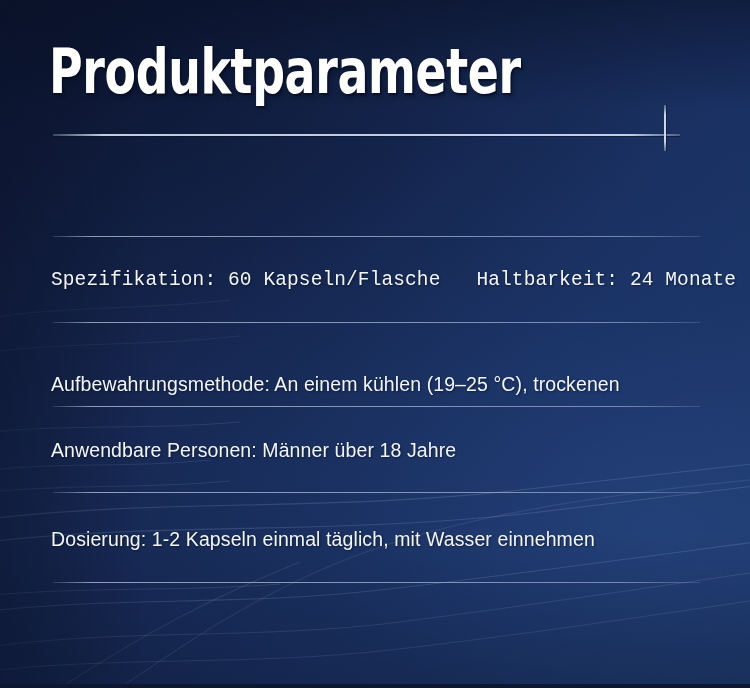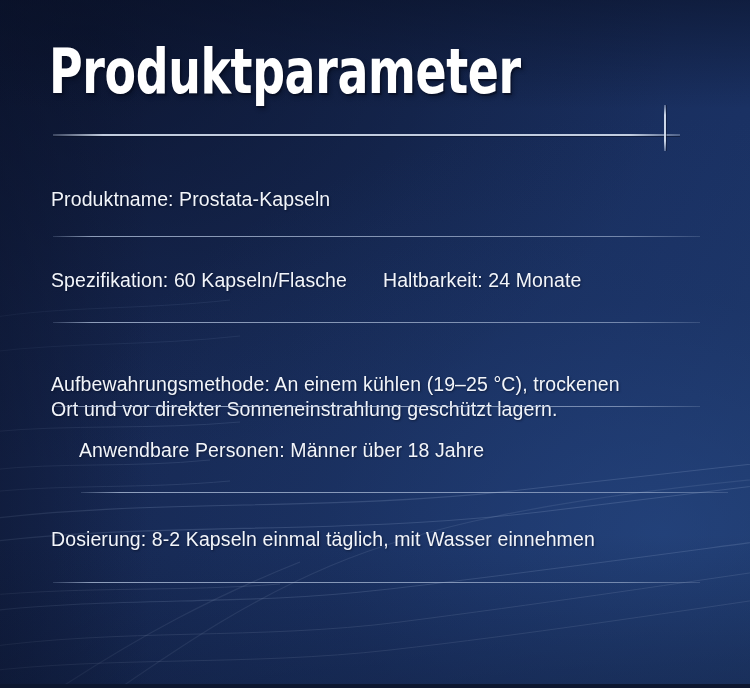--- a/index.html
+++ b/index.html
@@ -99,23 +99,23 @@
     letter-spacing: 0.1px;
     text-shadow: 1px 1px 2px rgba(7,13,32,0.55);
   }
   .row-inner {
     padding: 0 50px 0 51px;
     white-space: nowrap;
   }
   .row-inner.wrap { white-space: normal; margin-top: 27px; }
 
   .r1 { height: 77px; padding-top: 27px; box-sizing: border-box; }
-  .r2 { height: 86px; padding-top: 31px; box-sizing: border-box; }
+  .r2 { height: 86px; padding-top: 31px; box-sizing: border-box; font-family: Liberation Mono, monospace; }
   .r3 { height: 84px; padding-top: 22px; box-sizing: border-box; }
-  .r4 { height: 86px; padding-top: 31px; box-sizing: border-box; margin-left: 28px; }
+  .r4 { height: 86px; padding-top: 31px; box-sizing: border-box; }
   .r5 { height: 90px; padding-top: 34px; box-sizing: border-box; }
 
   .sep {
     position: absolute;
     left: 53px;
     width: 647px;
     height: 1px;
     background: linear-gradient(90deg, rgba(150,168,200,0.20) 0%, rgba(176,192,219,0.78) 6%, rgba(176,192,219,0.70) 55%, rgba(168,185,214,0.62) 88%, rgba(150,168,200,0.22) 100%);
   }
 
@@ -162,42 +162,40 @@
 
   <div class="content">
 
     <div class="title">Produktparameter</div>
     <div class="title-rule"></div>
     <div class="title-tick"></div>
 
     <div class="rows">
 
       <div class="row r1">
-        <div class="row-inner">Produktname: Prostata-Kapseln</div>
         <div class="sep" style="bottom:0;"></div>
       </div>
 
       <div class="row r2">
         <div class="row-inner"><span>Spezifikation: 60 Kapseln/Flasche</span><span class="col-gap"></span><span>Haltbarkeit: 24 Monate</span></div>
         <div class="sep" style="bottom:0;"></div>
       </div>
 
       <div class="row r3">
         <div class="row-inner wrap">
             <span class="line2">Aufbewahrungsmethode: An einem kühlen (19–25 °C), trockenen</span>
-            <span class="line2">Ort und vor direkter Sonneneinstrahlung geschützt lagern.</span>
           </div>
         <div class="sep" style="bottom:0;"></div>
       </div>
 
       <div class="row r4">
         <div class="row-inner">Anwendbare Personen: Männer über 18 Jahre</div>
         <div class="sep" style="bottom:0;"></div>
       </div>
 
       <div class="row r5">
-        <div class="row-inner">Dosierung: 8-2 Kapseln einmal täglich, mit Wasser einnehmen</div>
+        <div class="row-inner">Dosierung: 1-2 Kapseln einmal täglich, mit Wasser einnehmen</div>
         <div class="sep" style="bottom:0;"></div>
       </div>
 
     </div>
   </div>
 </div>
 
 </body></html>

